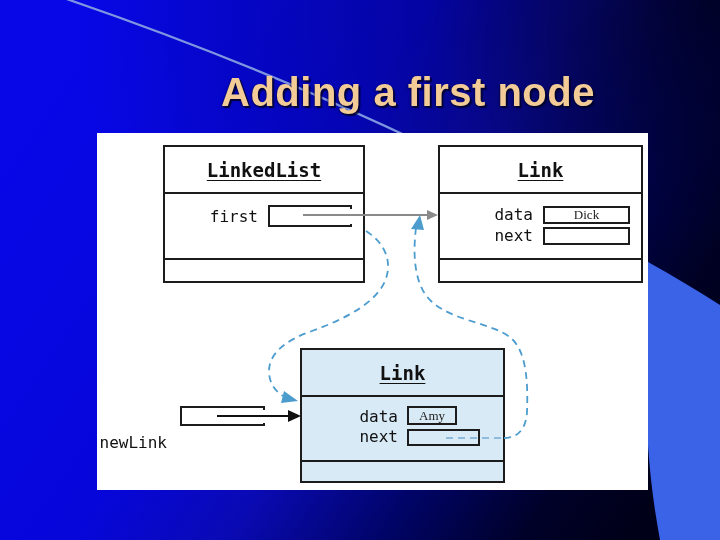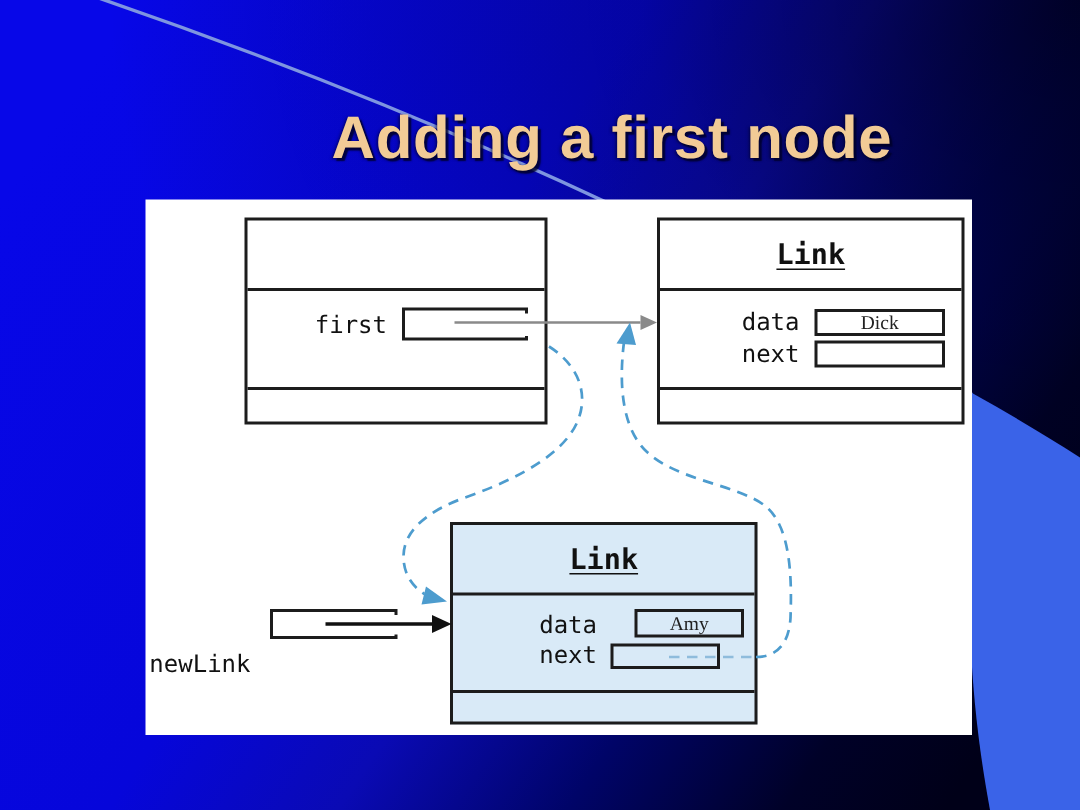--- a/index.html
+++ b/index.html
@@ -75,20 +75,21 @@
     <rect width="720" height="540" fill="url(#gCorner)"></rect>
     <path d="M 52 -6 C 270 68, 470 158, 648 263" stroke="#7E95E0" stroke-width="2.2" fill="none"></path>
     <path d="M 648 262 C 673 276, 697 290, 720 305 L 720 540 L 660 540 C 653 502, 649 468, 647 428 Z" fill="#3A63E8"></path>
   </svg>
 
   <div class="slide-title">Adding a first node</div>
 
   <div class="canvas"></div>
 
   <div class="class-box" style="left:163px;top:145px;width:202px;height:138px;">
+    <div class="cb-title">LinkedList</div>
     <div class="cb-divider" style="top:45px;"></div>
     <div class="cb-divider" style="top:111px;"></div>
     <div class="field-label" style="left:8px;top:60px;width:85px;line-height:20px;">first</div>
     <div class="cell" style="left:103px;top:58px;width:84px;height:22px;"></div>
   </div>
 
   <div class="class-box" style="left:438px;top:145px;width:205px;height:138px;">
     <div class="cb-title">Link</div>
     <div class="cb-divider" style="top:45px;"></div>
     <div class="cb-divider" style="top:111px;"></div>
@@ -96,21 +97,21 @@
     <div class="cell" style="left:103px;top:59px;width:87px;height:18px;">Dick</div>
     <div class="field-label" style="left:8px;top:79px;width:85px;line-height:20px;">next</div>
     <div class="cell" style="left:103px;top:80px;width:87px;height:18px;"></div>
   </div>
 
   <div class="class-box blue" style="left:300px;top:348px;width:205px;height:135px;">
     <div class="cb-title">Link</div>
     <div class="cb-divider" style="top:45px;"></div>
     <div class="cb-divider" style="top:110px;"></div>
     <div class="field-label" style="left:8px;top:57px;width:88px;line-height:20px;">data</div>
-    <div class="cell tint" style="left:105px;top:56px;width:73px;height:19px;margin-left:16px;">Amy</div>
+    <div class="cell tint" style="left:105px;top:56px;width:50px;height:19px;">Amy</div>
     <div class="field-label" style="left:8px;top:77px;width:88px;line-height:20px;">next</div>
     <div class="cell tint" style="left:105px;top:79px;width:73px;height:17px;"></div>
   </div>
 
   <div class="ref-label" style="left:92px;top:406px;width:75px;line-height:20px;margin-top:27px;">newLink</div>
   <div class="cell" style="left:180px;top:406px;width:85px;height:20px;"></div>
 
   <svg width="720" height="540" viewBox="0 0 720 540" style="pointer-events:none;">
 
     <rect x="348" y="209" width="9" height="15" fill="#ffffff"></rect>

